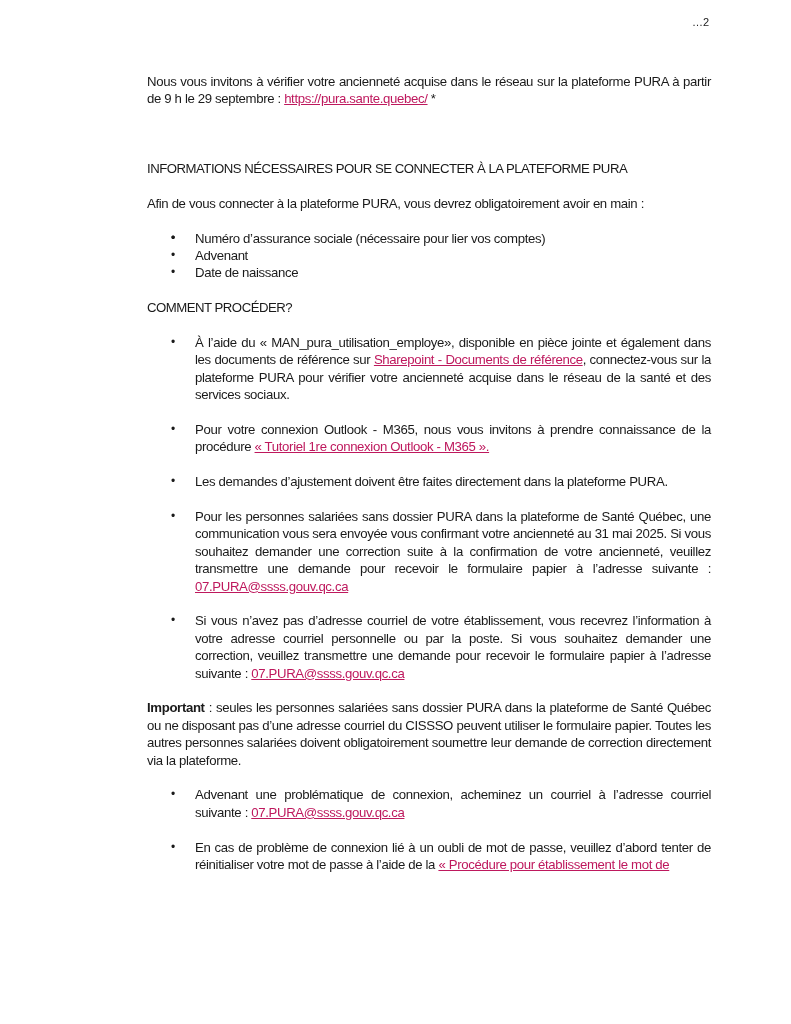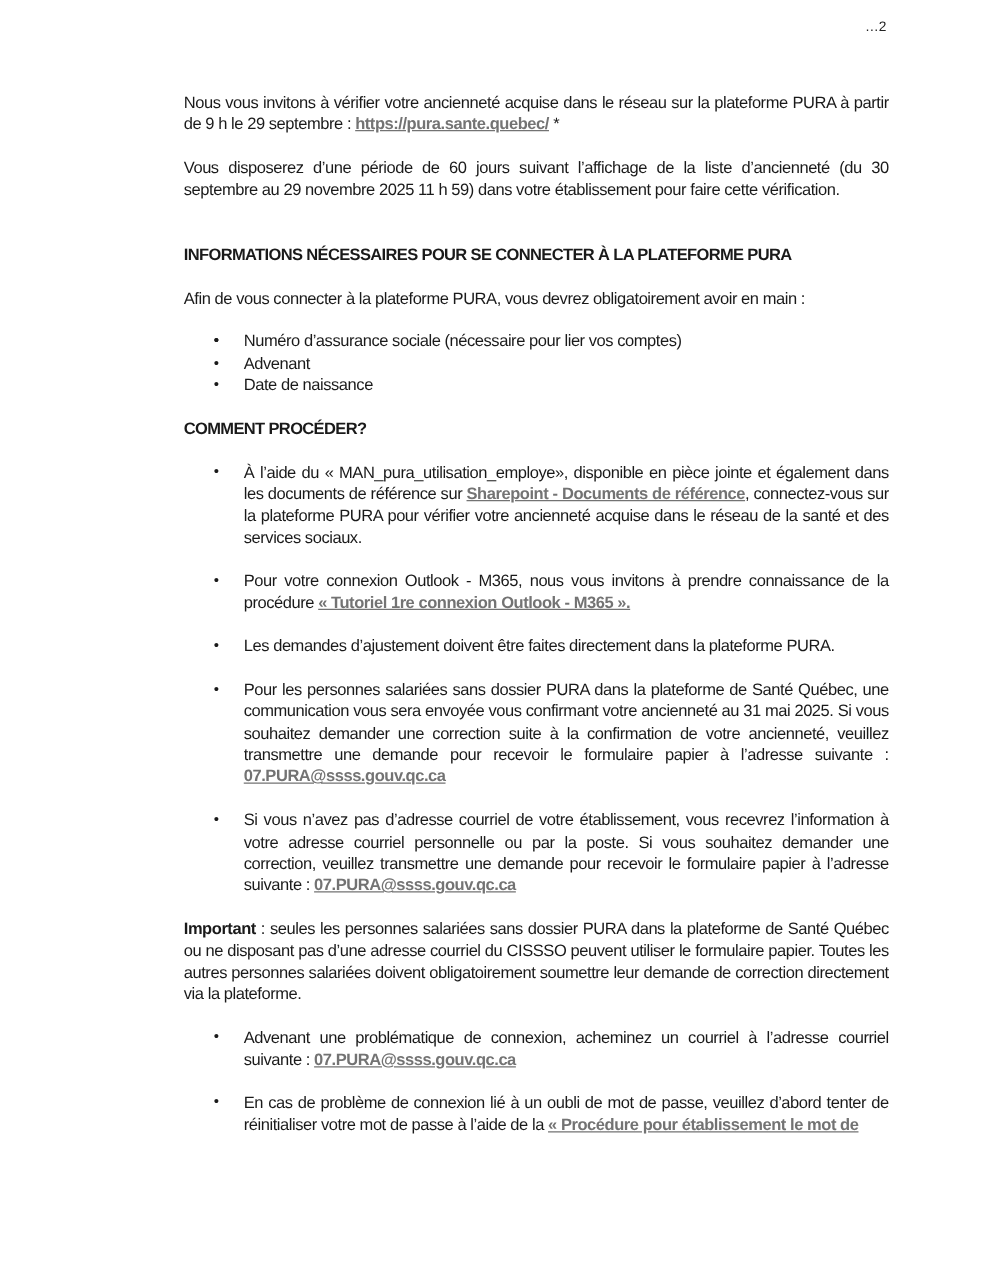--- a/index.html
+++ b/index.html
@@ -12,43 +12,42 @@
       position: absolute; top: 16px; left: 692px;
       font-size: 11px; letter-spacing: 0px; color: #222;
     }
     .content {
       position: absolute; left: 147px; top: 73px; width: 564px;
       font-size: 13.2px; line-height: 17.4px;
       letter-spacing: -0.35px;
     }
     p { margin: 0; text-align: justify; }
     .gap { height: 17.4px; }
-    .heading { font-weight: bold; letter-spacing: -0.5px; }
-    a.link { color: #737373; text-decoration: underline; font-weight: bold; }
+    .heading { font-weight: normal; letter-spacing: -0.5px; }
+    a.link { color: #be185d; text-decoration: underline; }
     ul.bullets { margin: 0; padding: 0; list-style: none; }
     ul.bullets li {
       position: relative; padding-left: 48px; text-align: justify;
     }
     ul.bullets li .bullet {
       position: absolute; left: 24px; top: 0; font-size: 12px;
     }
     .spaced li { margin-bottom: 17.4px; }
     .spaced li:last-child { margin-bottom: 0; }
     b.imp { font-weight: bold; }
   </style>
 </head>
 <body>
 
 <div class="page-num">…2</div>
 
 <div class="content">
 
   <p><span>Nous vous invitons à vérifier votre ancienneté acquise dans le réseau sur la plateforme PURA à partir de 9 h le 29 septembre : </span><a class="link">https://pura.sante.quebec/</a><span> *</span></p>
   <div class="gap"></div>
-  <p>Vous disposerez d’une période de 60 jours suivant l’affichage de la liste d’ancienneté (du 30 septembre au 29 novembre 2025 11 h 59) dans votre établissement pour faire cette vérification.</p>
   <div class="gap"></div>
   <div class="gap"></div>
 
   <p class="heading">INFORMATIONS NÉCESSAIRES POUR SE CONNECTER À LA PLATEFORME PURA</p>
   <div class="gap"></div>
   <p>Afin de vous connecter à la plateforme PURA, vous devrez obligatoirement avoir en main :</p>
   <div class="gap"></div>
 
   <ul class="bullets">
     <li><span class="bullet">•</span></li>

